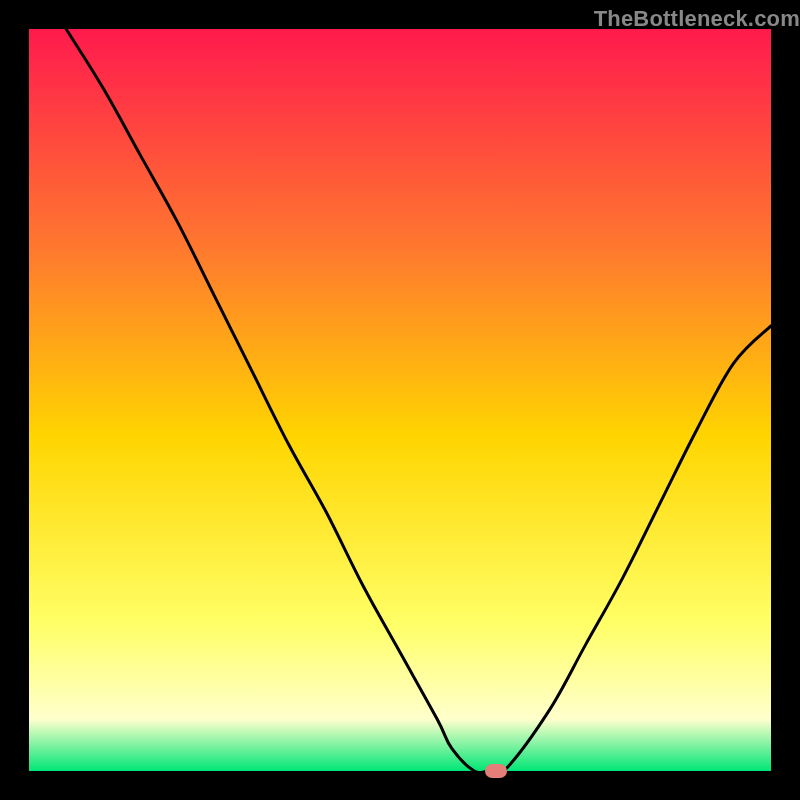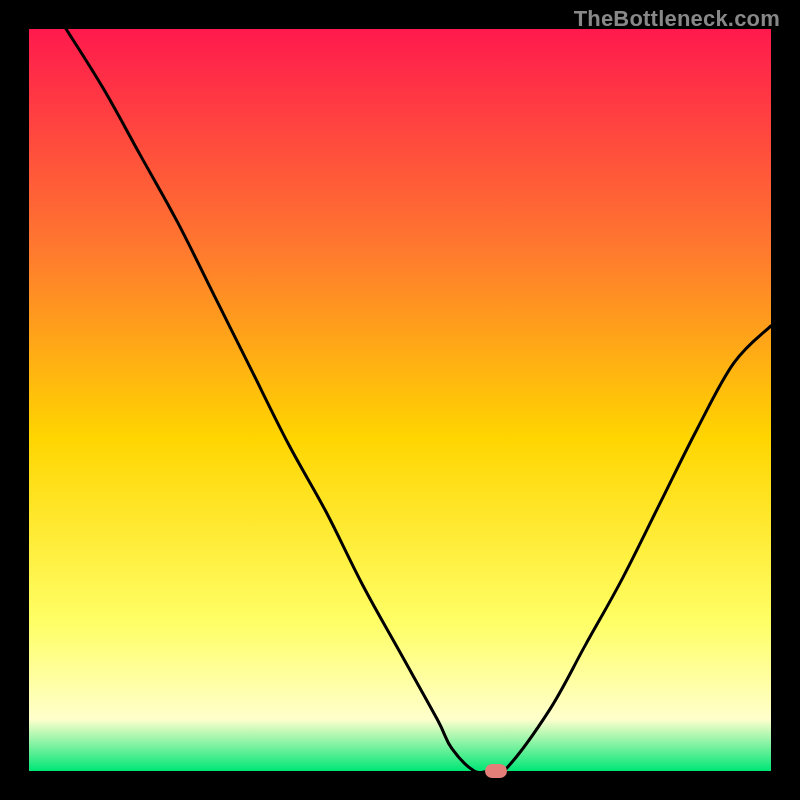--- a/index.html
+++ b/index.html
@@ -6,21 +6,21 @@
   html, body { width: 800px; height: 800px; background: #000; overflow: hidden; }
   .frame {
     position: relative;
     width: 800px;
     height: 800px;
     background: #000;
   }
   .watermark {
     position: absolute;
     top: 6px;
-    right: 20px;
+    right: 0;
     color: #888;
     font-family: Arial, Helvetica, sans-serif;
     font-size: 22px;
     font-weight: 600;
     letter-spacing: 0.2px;
     z-index: 10;
   }
   .plot {
     position: absolute;
     left: 29px;

